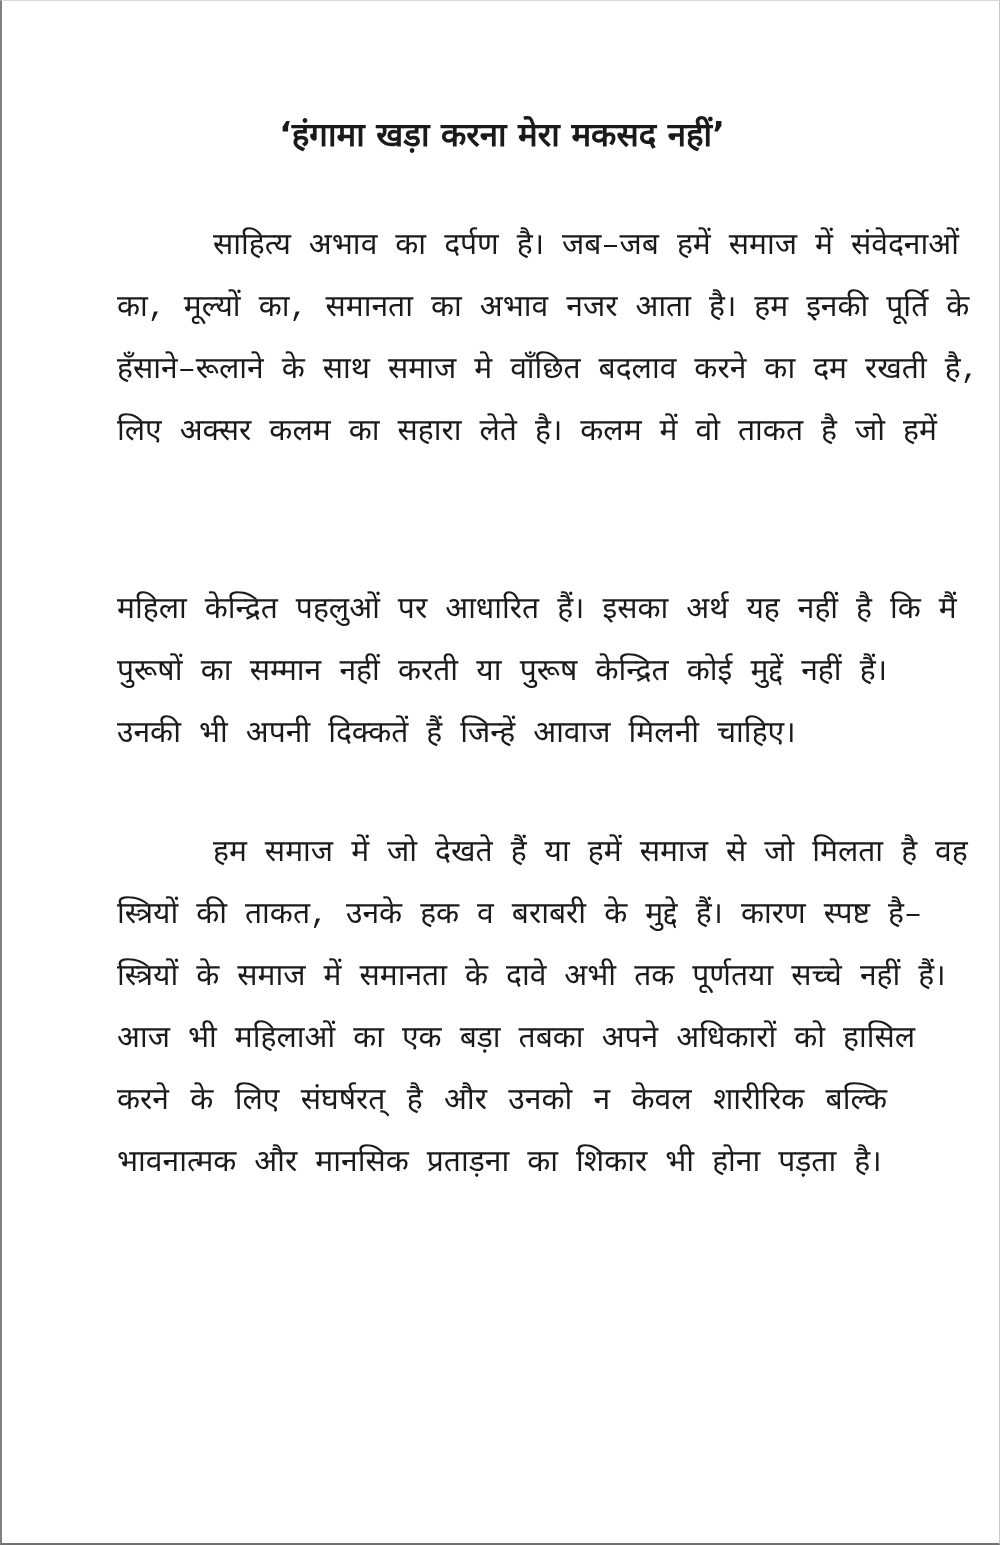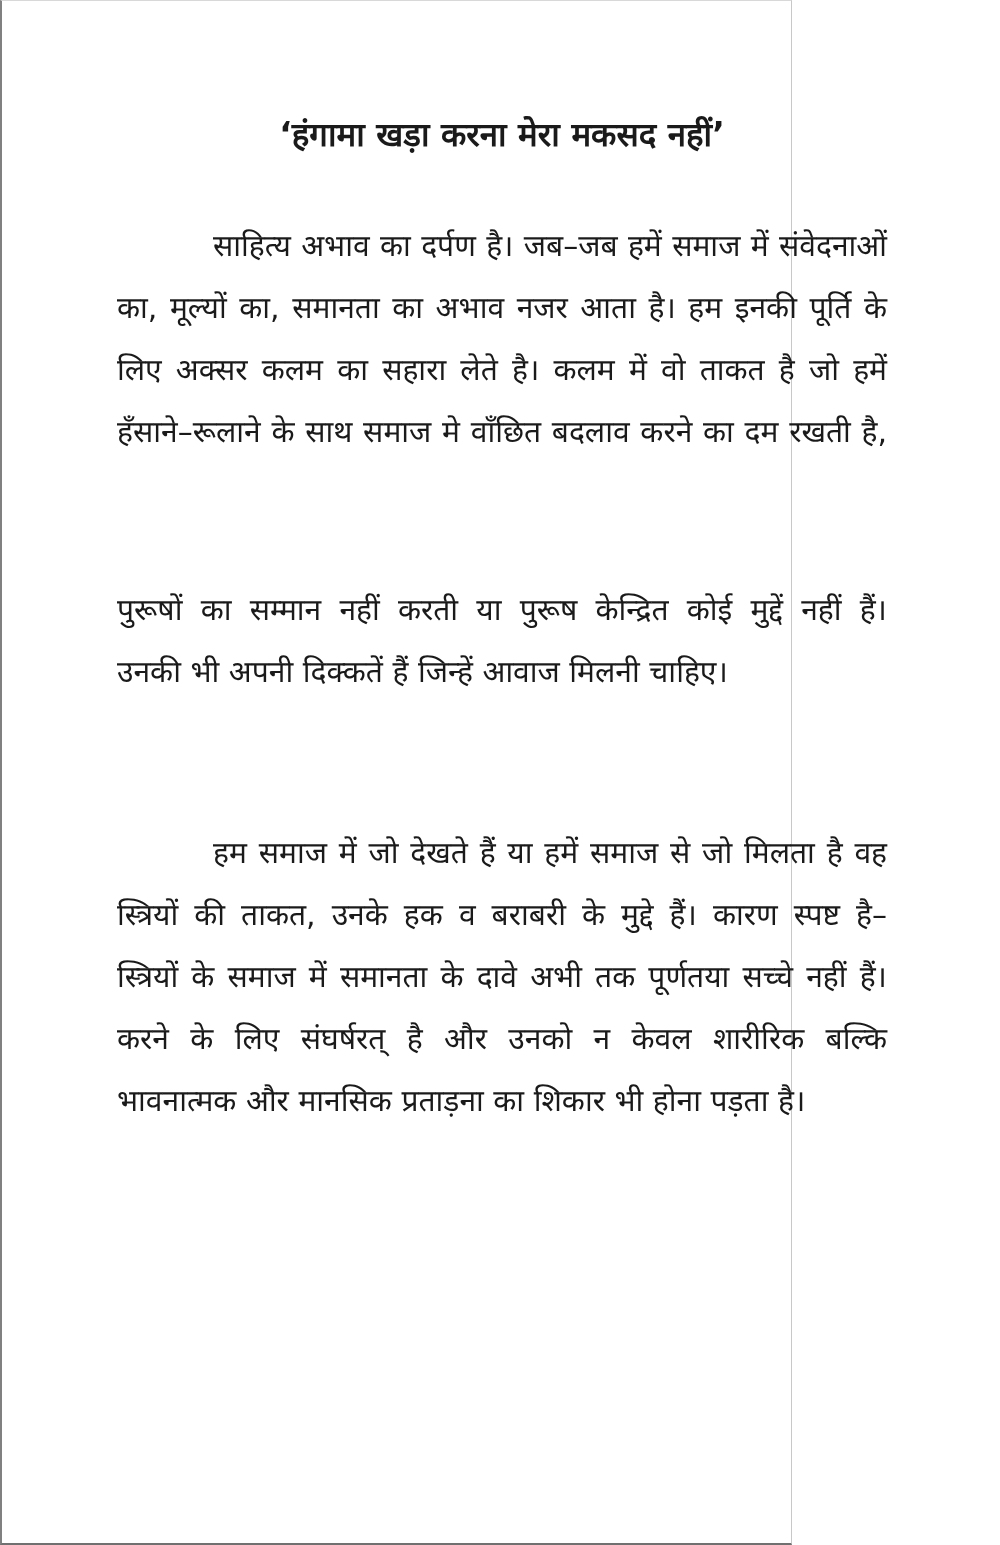--- a/index.html
+++ b/index.html
@@ -10,21 +10,21 @@
     body {
       width: 1000px;
       height: 1545px;
       position: relative;
       overflow: hidden;
     }
     .page {
       position: absolute;
       left: 0;
       top: 0;
-      width: 792px;
+      width: 1000px;
       height: 1545px;
       box-sizing: border-box;
       border-top: 1px solid #d8d8d8;
       border-left: 2px solid #808080;
       border-right: 1px solid #c8c8c8;
       border-bottom: 2px solid #707070;
       background: #ffffff;
     }
     .title {
       position: absolute;
@@ -55,45 +55,47 @@
       white-space: nowrap;
       text-align-last: justify;
       text-align: justify;
     }
     .line.last {
       text-align-last: left;
     }
     .line.first {
       padding-left: 96px;
     }
-    .para .line { text-indent: 0; }
+    .para .line { text-indent: 0; font-family: Liberation Mono, monospace; }
     #p1 { top: 214px; }
     #p2 { top: 578px; }
     #p3 { top: 821px; }
   </style>
 </head>
 <body>
 
 <div class="page">
 
   <div class="title">‘हंगामा खड़ा करना मेरा मकसद नहीं’</div>
 
   <div class="para" id="p1">
     <span class="line first">साहित्य अभाव का दर्पण है। जब–जब हमें समाज में संवेदनाओं</span>
     <span class="line">का, मूल्यों का, समानता का अभाव नजर आता है। हम इनकी पूर्ति के</span>
+    <span class="line">हँसाने–रूलाने के साथ समाज मे वाँछित बदलाव करने का दम रखती है,</span>
     <span class="line">लिए अक्सर कलम का सहारा लेते है। कलम में वो ताकत है जो हमें</span>
-    <span class="line">हँसाने–रूलाने के साथ समाज मे वाँछित बदलाव करने का दम रखती है,</span>
   </div>
 
   <div class="para" id="p2">
+    <span class="line">महिला केन्द्रित पहलुओं पर आधारित हैं। इसका अर्थ यह नहीं है कि मैं</span>
     <span class="line">पुरूषों का सम्मान नहीं करती या पुरूष केन्द्रित कोई मुद्दें नहीं हैं।</span>
     <span class="line last">उनकी भी अपनी दिक्कतें हैं जिन्हें आवाज मिलनी चाहिए।</span>
   </div>
 
   <div class="para" id="p3">
     <span class="line first">हम समाज में जो देखते हैं या हमें समाज से जो मिलता है वह</span>
     <span class="line">स्त्रियों की ताकत, उनके हक व बराबरी के मुद्दे हैं। कारण स्पष्ट है–</span>
     <span class="line">स्त्रियों के समाज में समानता के दावे अभी तक पूर्णतया सच्चे नहीं हैं।</span>
+    <span class="line">आज भी महिलाओं का एक बड़ा तबका अपने अधिकारों को हासिल</span>
     <span class="line">करने के लिए संघर्षरत् है और उनको न केवल शारीरिक बल्कि</span>
     <span class="line last">भावनात्मक और मानसिक प्रताड़ना का शिकार भी होना पड़ता है।</span>
   </div>
 
 </div>
 
 </body></html>

